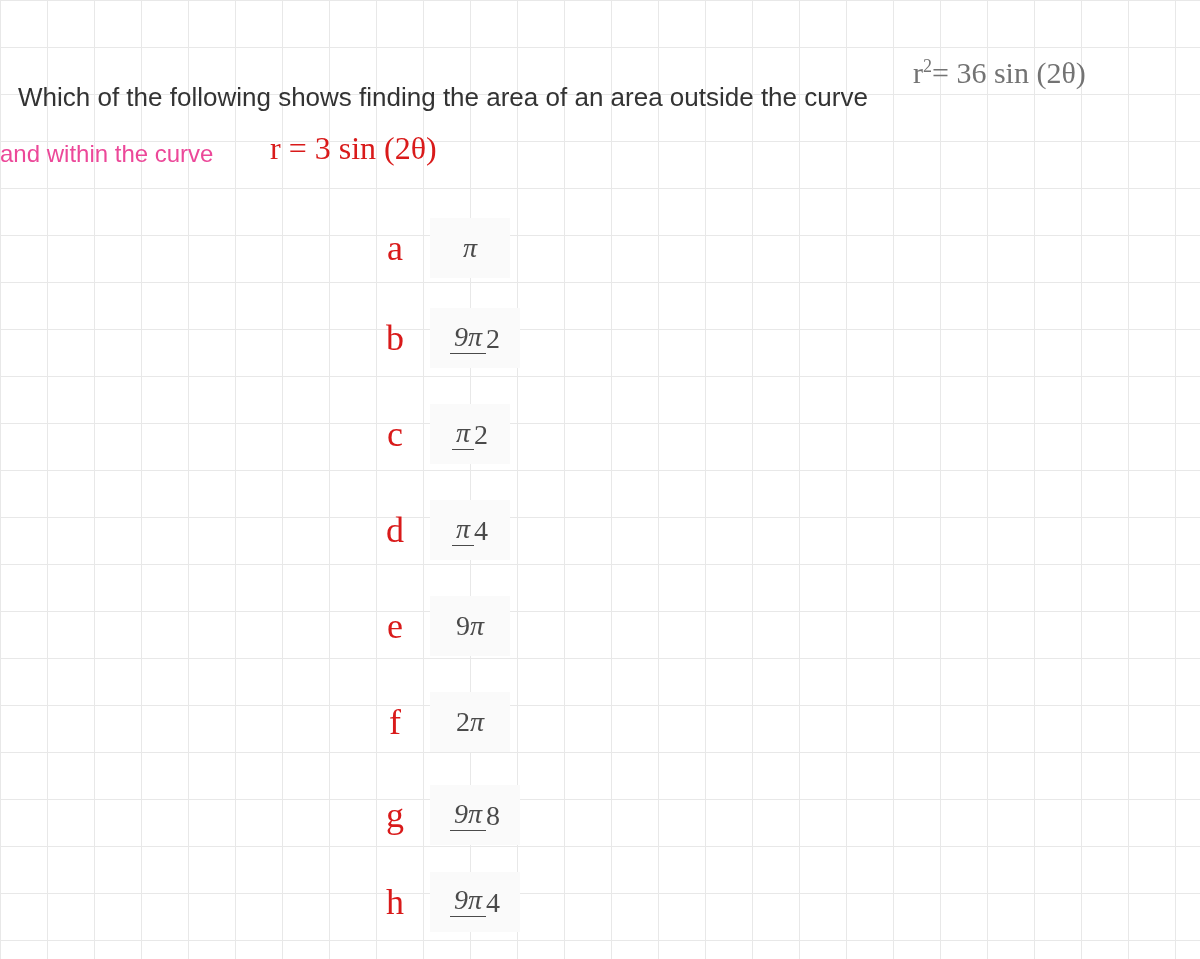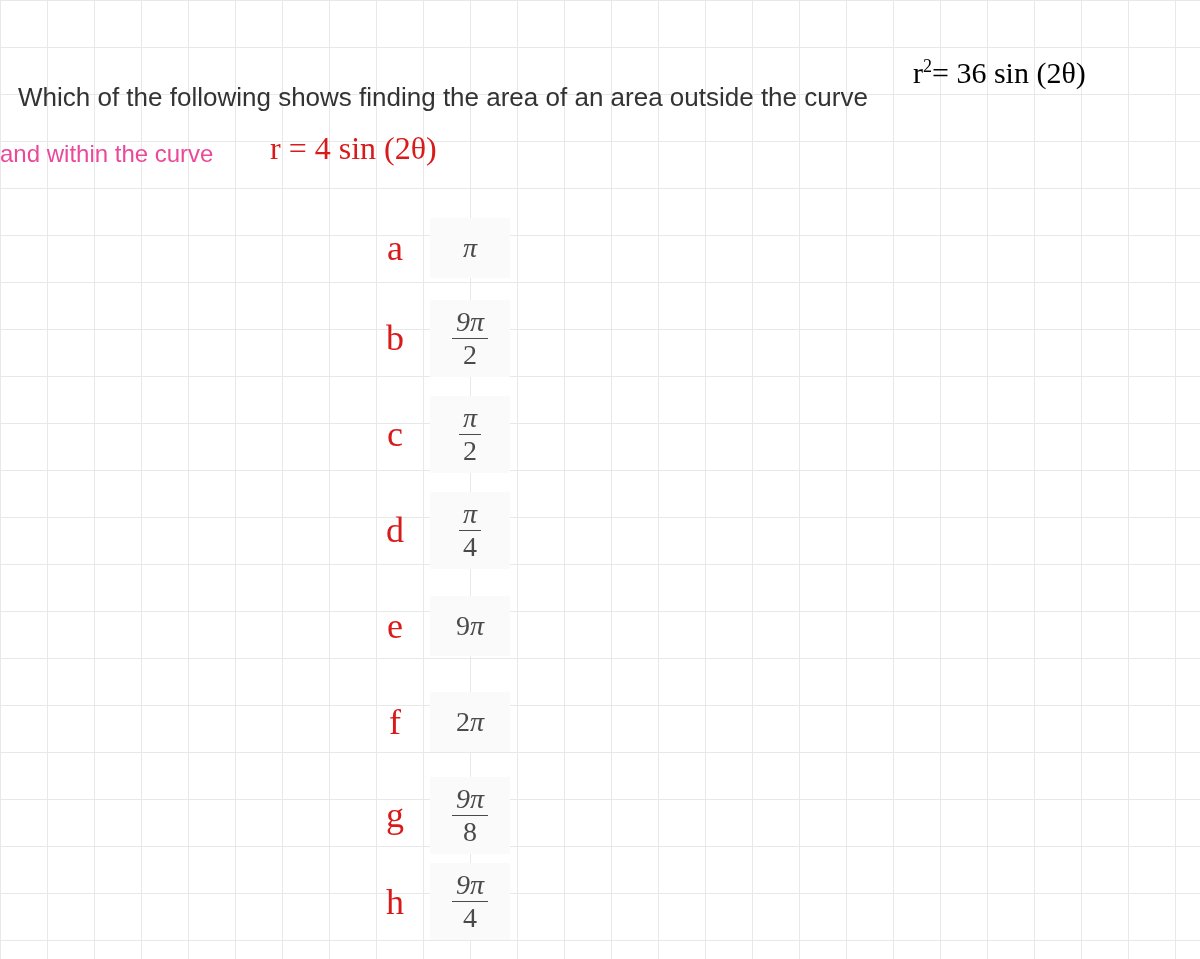--- a/index.html
+++ b/index.html
@@ -40,21 +40,21 @@
       color: #333;
       font-weight: 400;
       margin-top: 20px;
     }
     .formula1 {
       position: absolute;
       top: 56px;
       left: 913px;
       font-family: 'Comic Sans MS', cursive;
       font-size: 30px;
-      color: #000000;
+      color: #737373;
       font-weight: 400;
     }
     .formula1 sup {
       font-size: 18px;
       vertical-align: super;
     }
     .question-line2 {
       position: absolute;
       top: 140px;
       left: 0px;
@@ -96,21 +96,20 @@
       padding: 8px 20px;
       min-width: 80px;
       text-align: center;
       min-height: 60px;
       display: flex;
       align-items: center;
       justify-content: center;
     }
     .fraction {
       display: inline-flex;
-      flex-direction: column;
       align-items: center;
       vertical-align: middle;
       line-height: 1;
     }
     .fraction .num {
       border-bottom: 1.5px solid #4a4a4a;
       padding: 0 4px 2px 4px;
       font-style: italic;
     }
     .fraction .den {
@@ -131,21 +130,21 @@
   </style>
 </head>
 <body>
 
 <div class="grid"></div>
 
 <div class="content">
   <div class="question-line1">Which of the following shows finding the area of an area outside the curve</div>
   <div class="formula1">r<sup>2</sup>= 36 sin (2θ)</div>
   <div class="question-line2">and within the curve</div>
-  <div class="formula2">r = 4 sin (2θ)</div>
+  <div class="formula2">r = 3 sin (2θ)</div>
 
   <div class="options">
     <div class="option-row row-a">
       <div class="option-label">a</div>
       <div class="option-value">
           <span class="pi-sym">π</span>
         </div>
     </div>
     <div class="option-row row-b">
       <div class="option-label">b</div>

